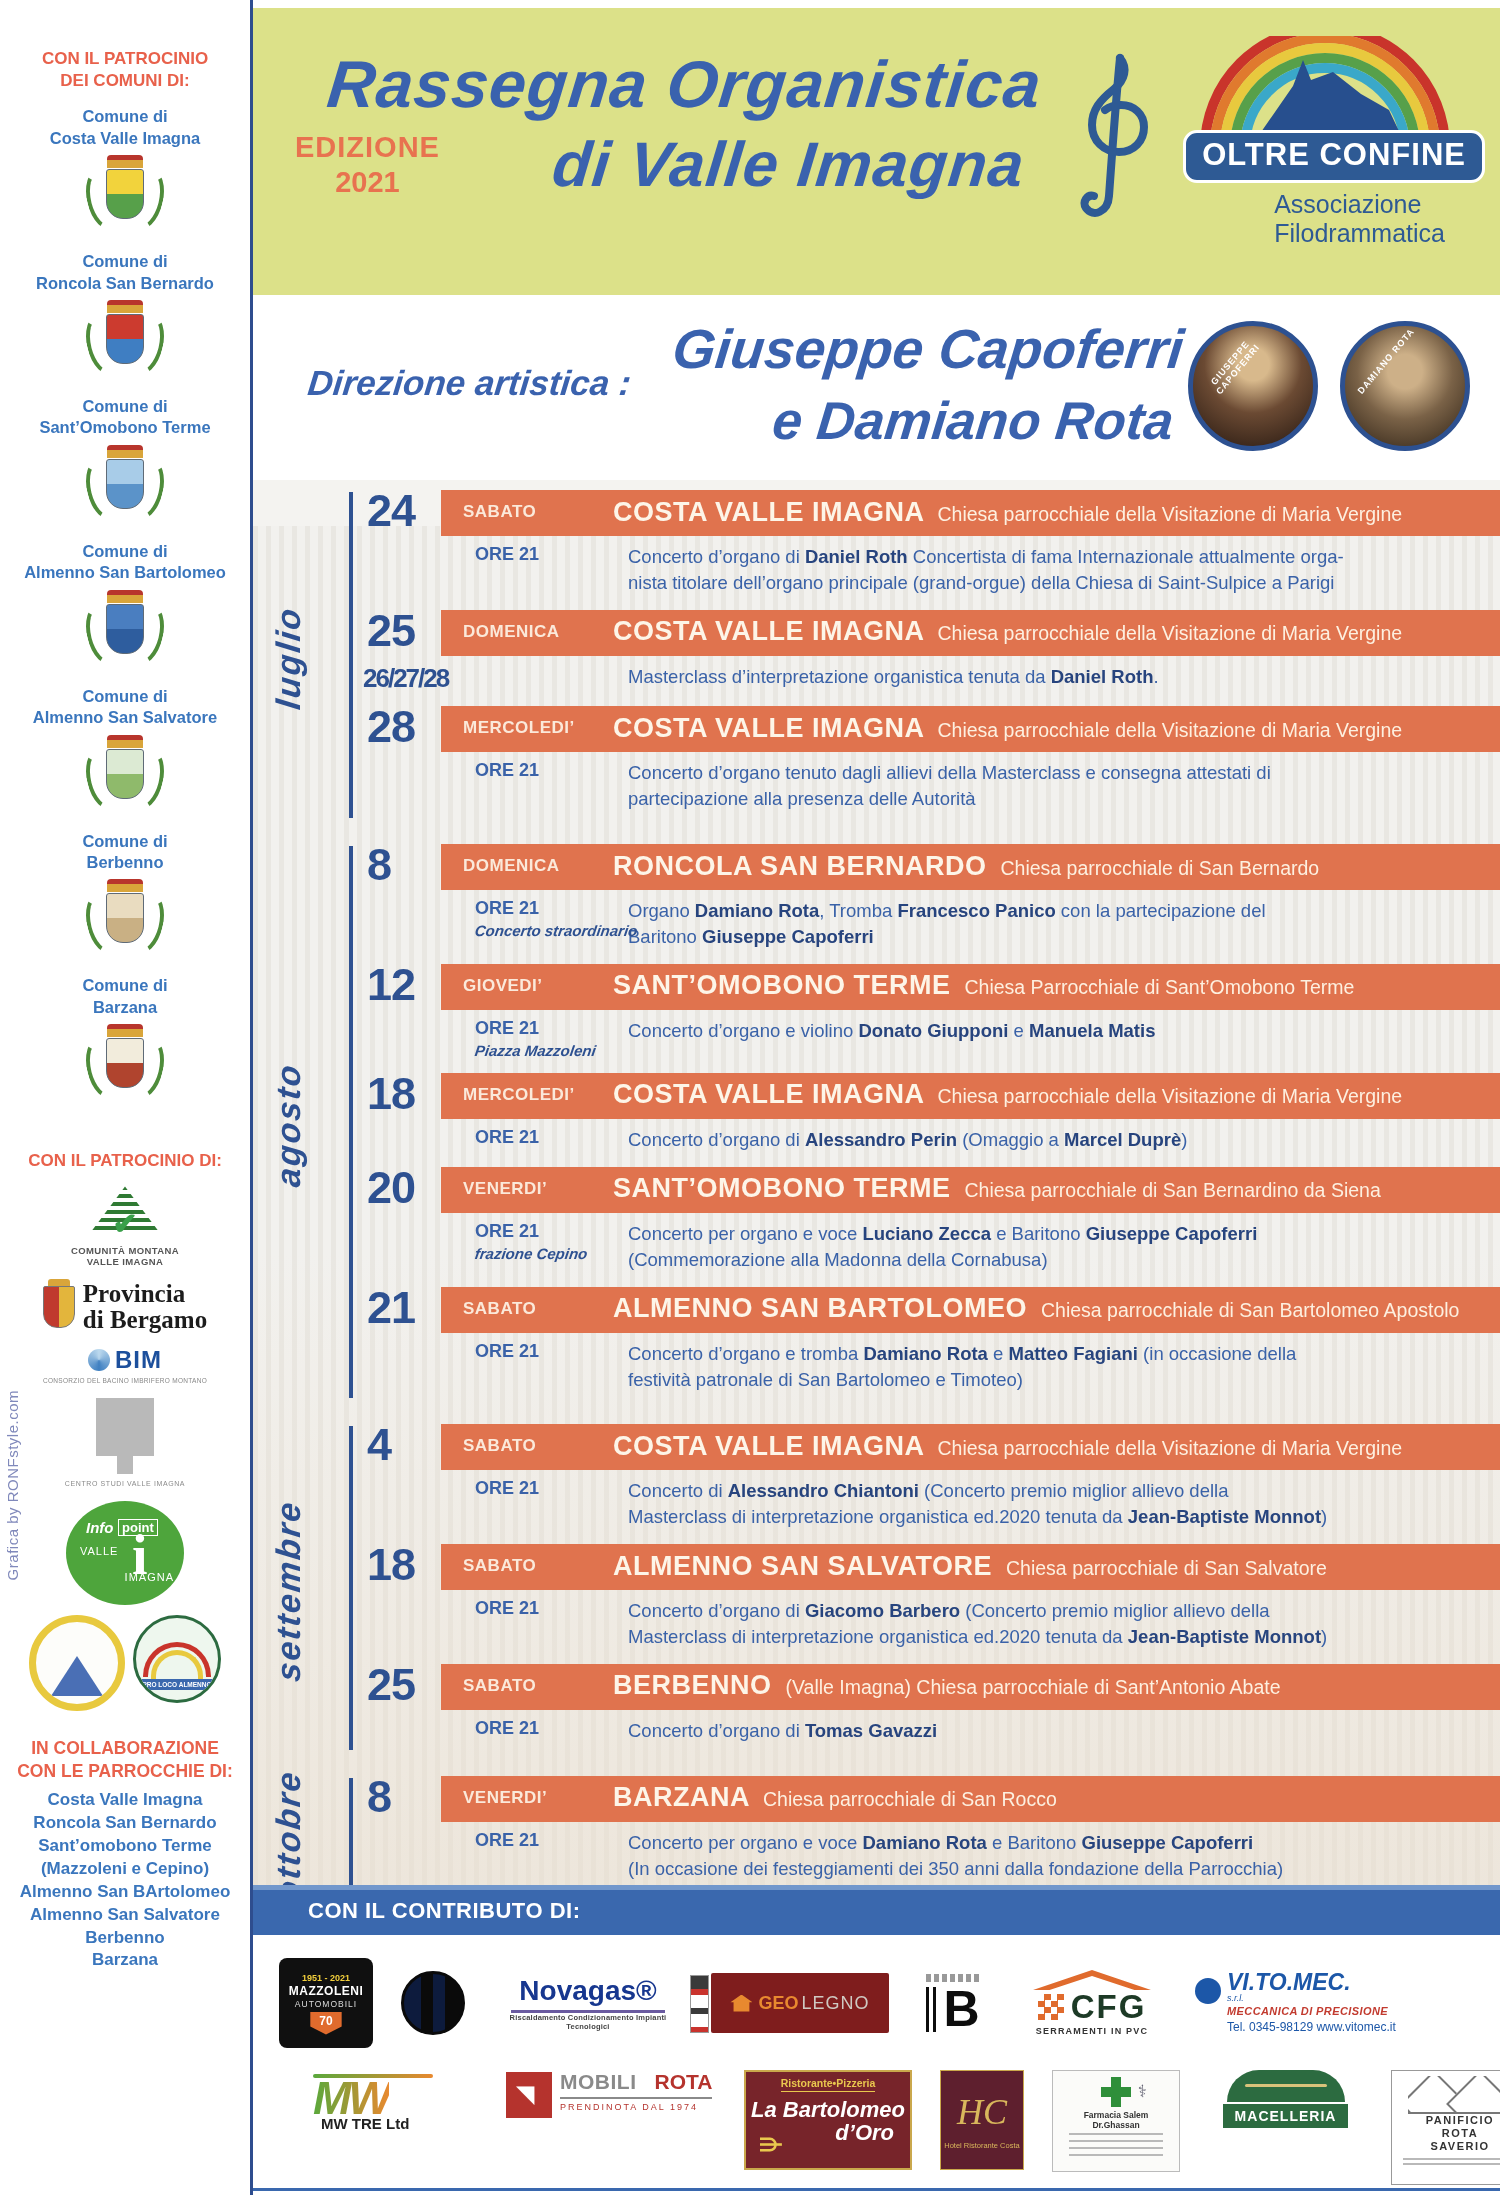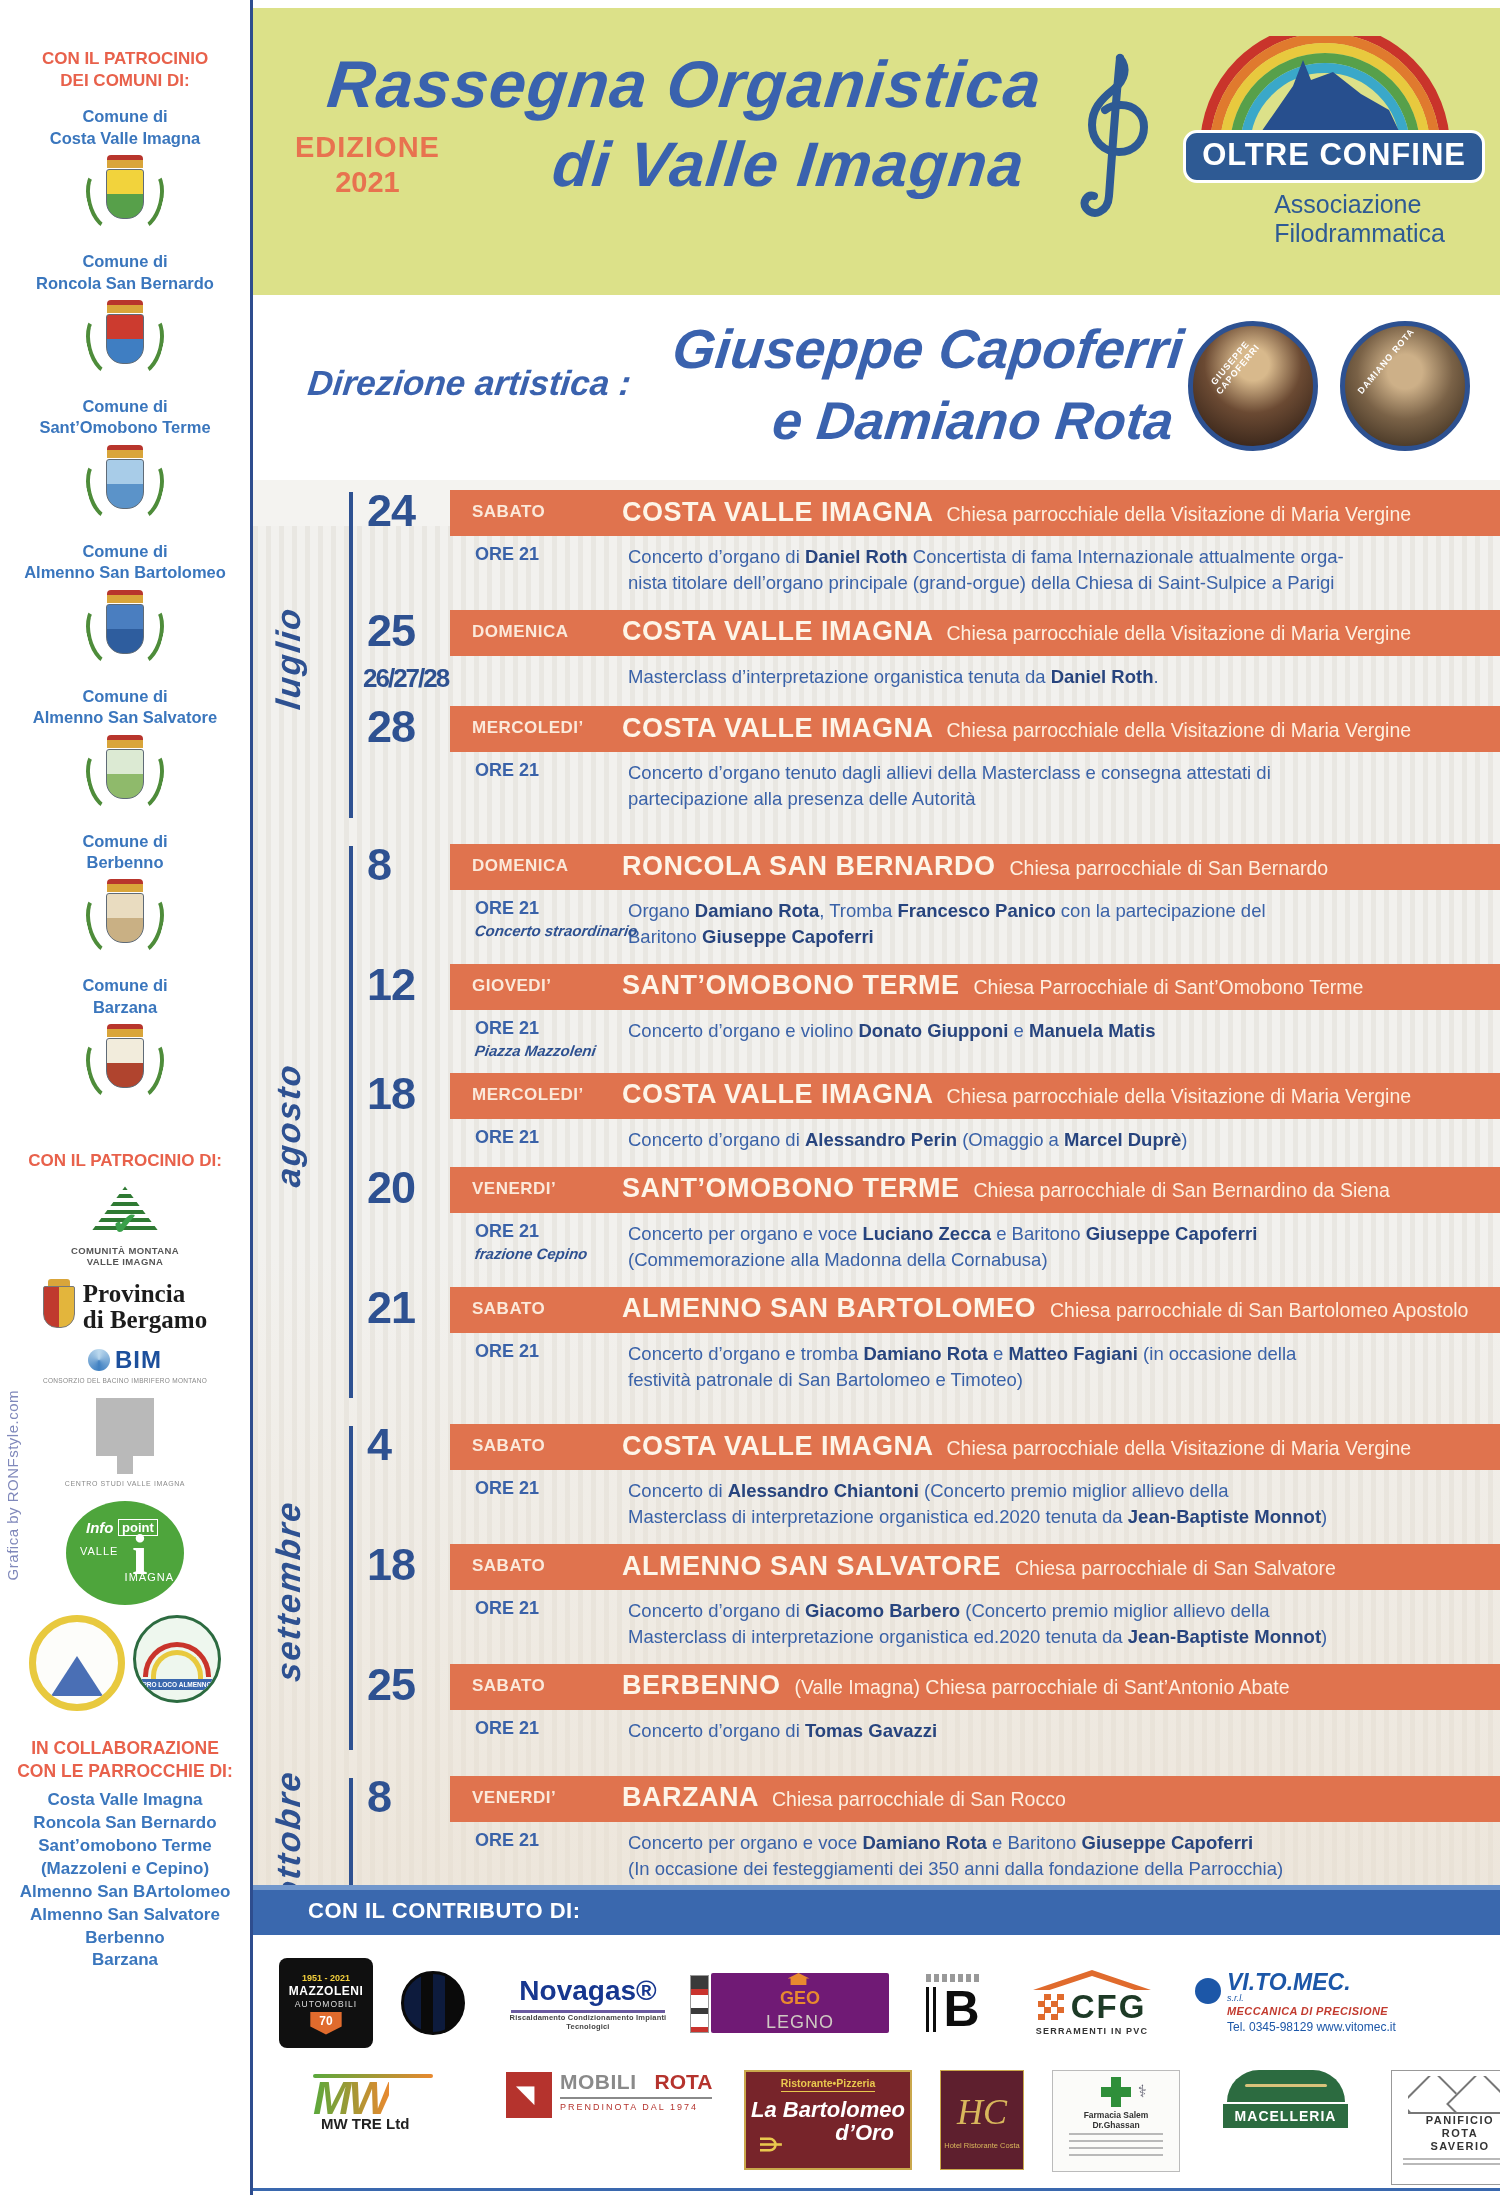--- a/index.html
+++ b/index.html
@@ -78,21 +78,21 @@
       linear-gradient(rgba(233,221,204,0) 55%,rgba(233,221,204,.55)),
       linear-gradient(180deg,#f4f3f0 0 46px,rgba(244,243,240,0) 46px),
       repeating-linear-gradient(90deg,#e9e7e2 0 5px,#f2f1ee 5px 13px)}
   .month{display:flex;margin-top:18px}
   .month:first-child{margin-top:10px}
   .m-rail{width:100px;flex:none;position:relative}
   .m-label{position:absolute;top:50%;left:16px;transform:translateY(-50%) rotate(180deg) skewY(6deg);writing-mode:vertical-rl;font-size:34px;font-weight:bold;font-style:italic;color:#2e5191;letter-spacing:2px}
   .m-line{position:absolute;right:0;top:2px;bottom:8px;width:4px;background:#2e5191}
   .m-events{flex:1;min-width:0}
   .ev-head{display:flex;margin-bottom:8px}
-  .ev-date{width:97px;flex:none;font-size:45px;font-weight:bold;color:#2e5191;line-height:.95;padding-left:14px;box-sizing:border-box;letter-spacing:-1px}
+  .ev-date{width:88px;flex:none;font-size:45px;font-weight:bold;color:#2e5191;line-height:.95;padding-left:14px;box-sizing:border-box;letter-spacing:-1px}
   .ev-bar{flex:1;background:#e0734e;min-height:46px;display:flex;align-items:center;padding:3px 10px 5px 22px;box-sizing:border-box}
   .ev-day{width:150px;flex:none;color:#fbe9da;font-weight:bold;font-size:17px;letter-spacing:.5px}
   .ev-loctext{flex:1;color:#fdf0e0;white-space:nowrap;overflow:hidden}
   .ev-loc{font-size:27px;font-weight:bold;letter-spacing:.5px;color:#fdf5e8;margin-right:6px}
   .ev-venue{font-size:19.5px}
   .ev-body{display:flex;margin-bottom:14px}
   .ev-date2{width:100px;flex:none;font-size:26px;font-weight:bold;color:#2e5191;padding-left:10px;box-sizing:border-box;letter-spacing:-2px;line-height:1.1}
   .ev-timecol{width:175px;flex:none;padding-left:22px;box-sizing:border-box}
   .ev-time{display:block;color:#3a62a8;font-size:18px;font-weight:bold}
   .ev-note{display:block;color:#2e5191;font-style:italic;font-size:15px;font-weight:bold;transform:skewX(-8deg);margin-top:3px;white-space:nowrap}
@@ -108,21 +108,21 @@
   .sp[data-id="mazzoleni"]{width:94px;height:90px;background:#101010;border-radius:8px;gap:1px}
   .sp[data-id="mazzoleni"] .p0{color:#f2cf3c;font-size:9px;font-weight:bold}
   .sp[data-id="mazzoleni"] .p1{color:#fff;font-size:12px;font-weight:bold;letter-spacing:.5px}
   .sp[data-id="mazzoleni"] .p2{color:#ddd;font-size:8.5px;letter-spacing:1px}
   .sp[data-id="mazzoleni"] .p3{margin-top:2px;background:#e06b2d;color:#fff;font-weight:bold;font-size:12px;padding:2px 9px 7px;clip-path:polygon(0 0,100% 0,100% 65%,50% 100%,0 65%)}
   .sp[data-id="club"]{width:58px;height:58px;border-radius:50%;background:linear-gradient(90deg,#0d1b3d 0 30%,#0a0a0a 30% 50%,#0d1b3d 50% 70%,#0a0a0a 70%);border:3px solid #0a0a0a}
   .sp[data-id="novagas"]{width:190px}
   .sp[data-id="novagas"] .p0{font-size:28px;font-weight:bold;color:#17378f;border-bottom:3px solid #6a5aa0;padding:0 8px 3px}
   .sp[data-id="novagas"] .p1{font-size:7.5px;color:#444;font-weight:bold;margin-top:0;letter-spacing:.2px}
   .sp[data-id="novagas"] .art{position:absolute;right:-26px;top:0;width:17px;height:56px;background:linear-gradient(#3a3a3a 0 13px,#c9332d 13px 19px,#fff 19px 32px,#3a3a3a 32px 38px,#fff 38px 51px,#c9332d 51px);border:1px solid #999}
-  .sp[data-id="geolegno"]{width:178px;height:60px;background:#701a75;flex-direction:column;gap:3px;border-radius:2px}
+  .sp[data-id="geolegno"]{width:178px;height:60px;background:#7f1d1d;flex-direction:row;gap:3px;border-radius:2px}
   .sp[data-id="geolegno"] .art{width:22px;height:17px;background:#e8892f;clip-path:polygon(50% 0,100% 45%,86% 45%,86% 100%,14% 100%,14% 45%,0 45%);margin-right:3px}
   .sp[data-id="geolegno"] .p0{color:#e8892f;font-weight:bold;font-size:18px}
   .sp[data-id="geolegno"] .p1{color:#cfc9c2;font-size:18px;letter-spacing:1px}
   .sp[data-id="ib"]{width:72px}
   .sp[data-id="ib"] .art{width:54px;height:8px;background:repeating-linear-gradient(90deg,#999 0 5px,transparent 5px 8px);margin-bottom:5px}
   .sp[data-id="ib"] .p0{font-size:50px;font-weight:bold;color:#0d0d0d;border-left:10px double #0d0d0d;padding-left:7px;line-height:.9}
   .sp[data-id="cfg"]{width:150px}
   .sp[data-id="cfg"] .art{width:118px;height:20px;background:#e06b2d;clip-path:polygon(0 100%,50% 0,100% 100%,86% 100%,50% 30%,14% 100%)}
   .sp[data-id="cfg"] .p0{font-size:33px;font-weight:bold;color:#1d3a26;letter-spacing:2px;line-height:1;display:flex;align-items:center;gap:7px}
   .sp[data-id="cfg"] .p0::before{content:"";width:26px;height:26px;background:conic-gradient(#e06b2d 0 25%,#fff 0 50%,#e06b2d 0 75%,#fff 0) 0 0/13px 13px}

